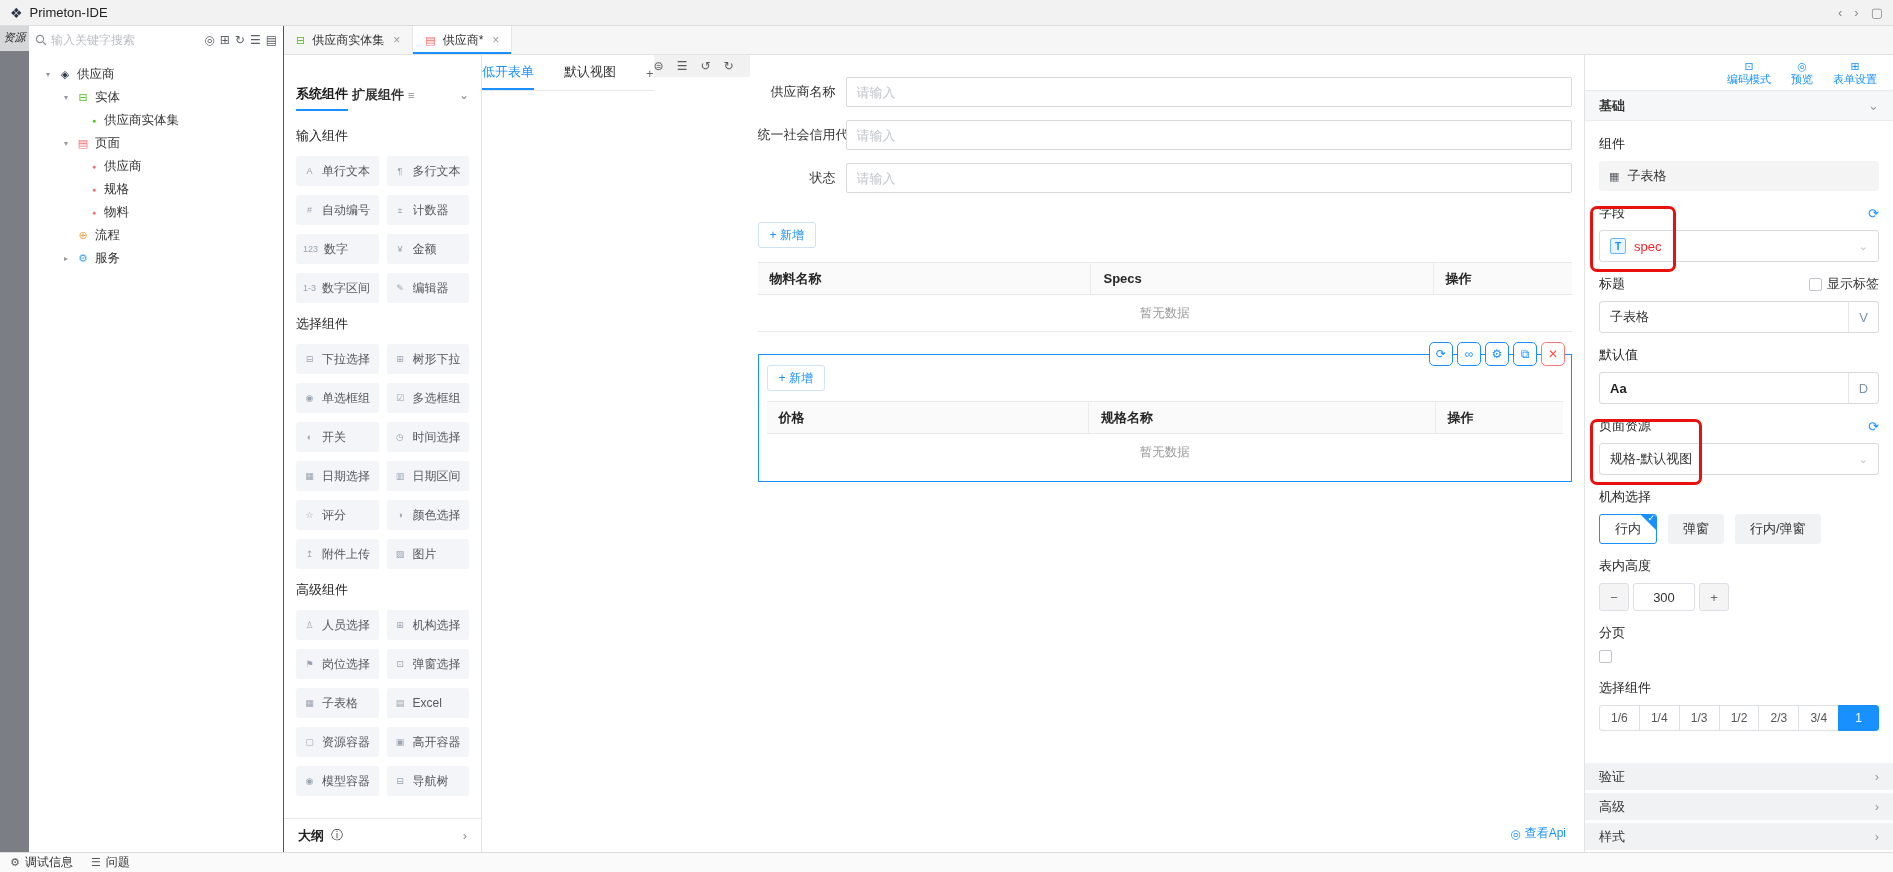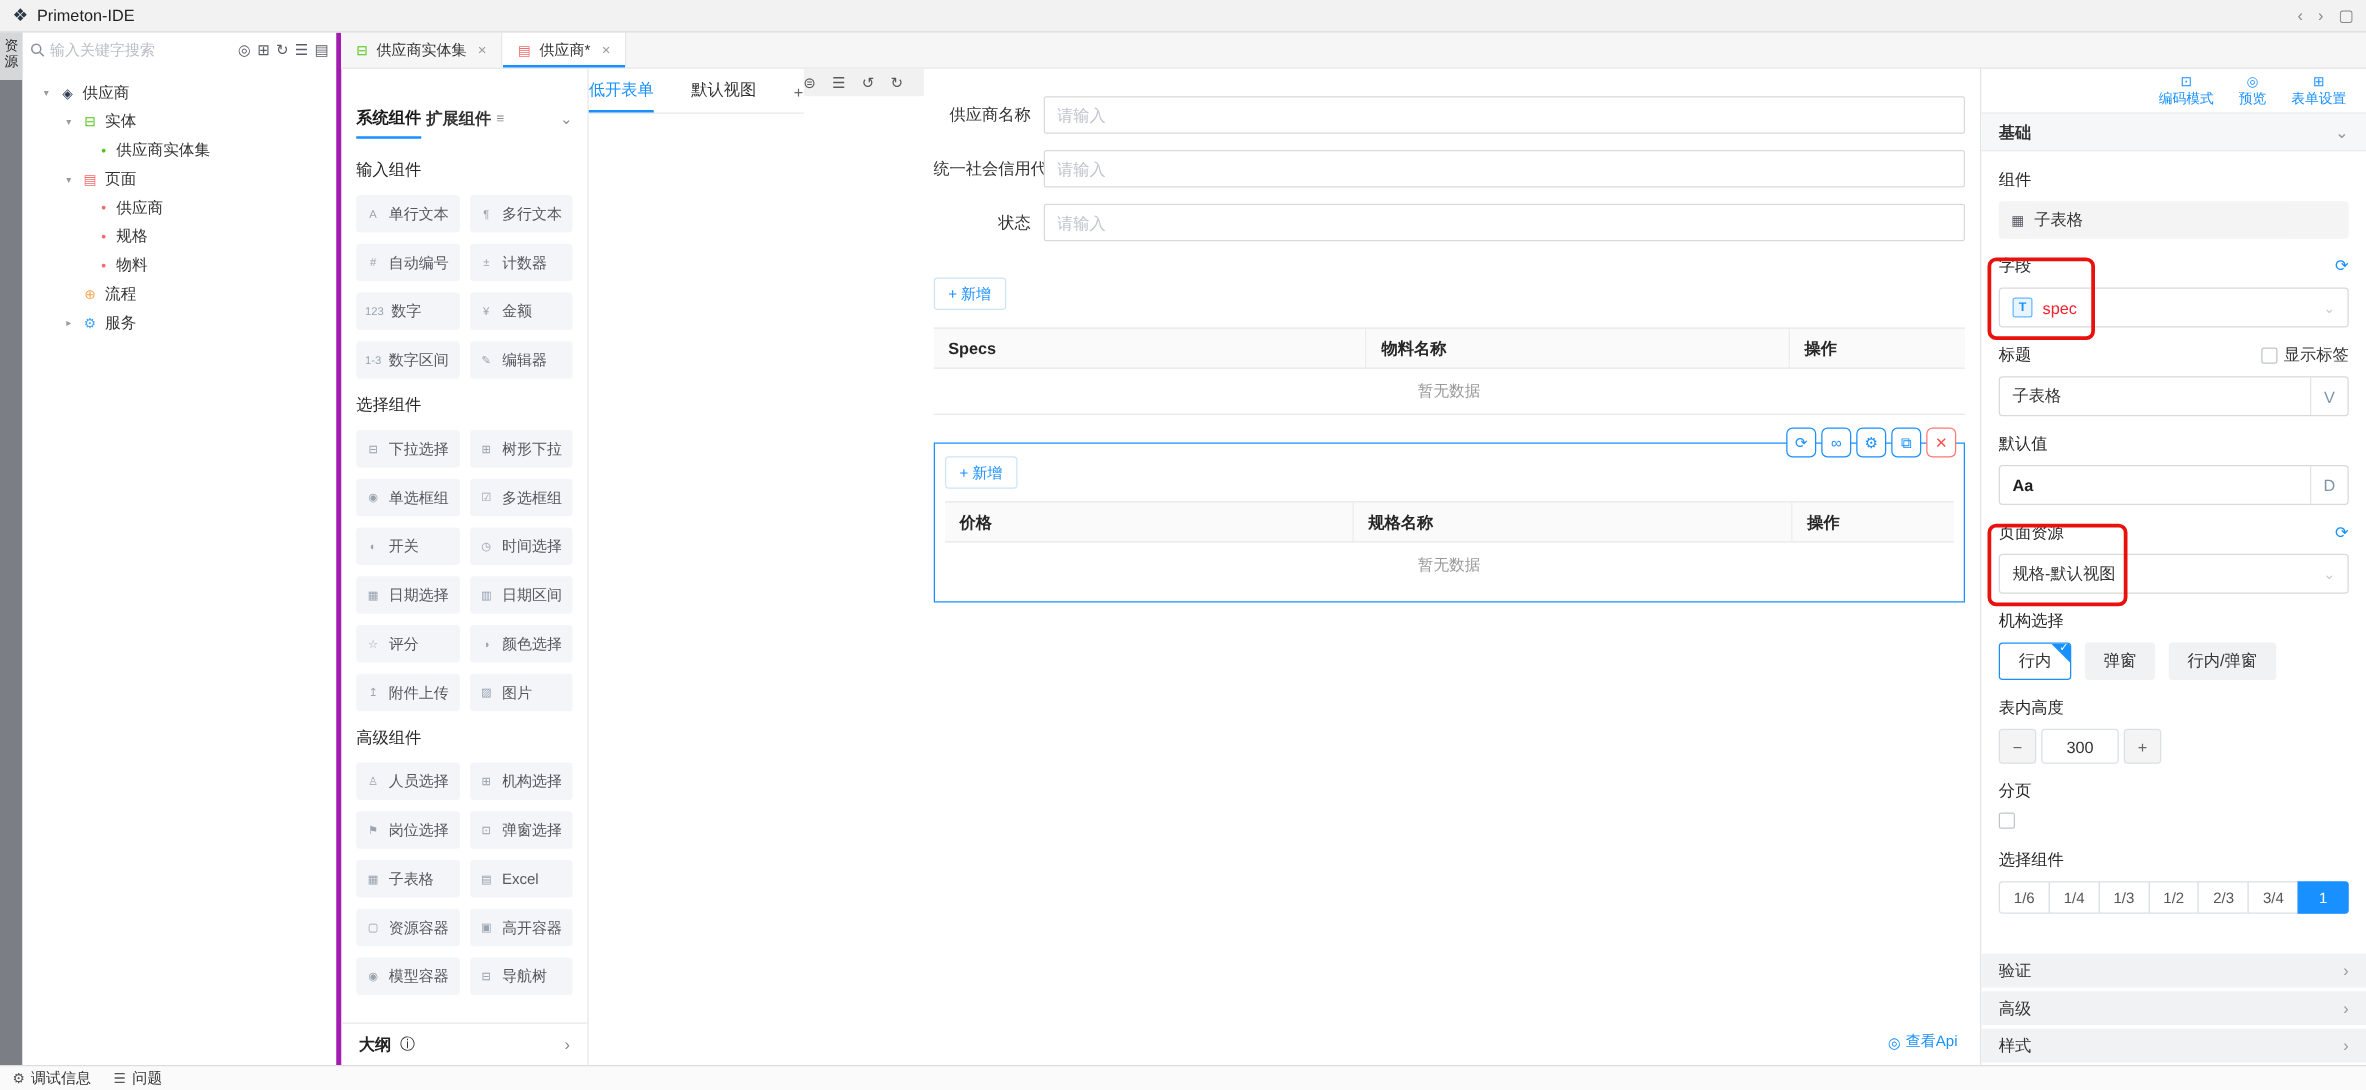--- a/index.html
+++ b/index.html
@@ -9,26 +9,26 @@
   
   .titlebar { height:26px; background:#f2f2f2; border-bottom:1px solid #ddd;
     display:flex; align-items:center; padding:0 10px; position:relative; }
   .logo { color:#2b3646; font-size:14px; margin-right:7px; }
   .apptitle { font-size:13px; color:#222; }
   .winctl { position:absolute; right:10px; display:flex; gap:12px; color:#888; font-size:13px; }
 
   .mainrow { display:flex; height:826px; }
 
   
-  .activity { width:18px; background:#7b7e84; display:flex; flex-direction:column; }
+  .activity { width:29px; background:#7b7e84; display:flex; flex-direction:column;font-style:italic; }
   .activity .tab { background:#d6d7d9; color:#222; font-size:11px; line-height:13px;
     text-align:center; padding:5px 0 7px; }
 
   
-  .explorer { width:255px; background:#fff; border-right:4px solid #a21caf; display:flex; flex-direction:column; }
+  .explorer { width:255px; background:#fff; border-right:1px solid #a21caf; display:flex; flex-direction:column; }
   .searchrow { height:27px; display:flex; align-items:center; padding:0 6px; gap:4px; }
   .searchrow svg { flex:none; }
   .searchrow input { flex:1; border:none; outline:none; font-size:12px; color:#333; min-width:0; }
   .searchrow input::placeholder { color:#b9bdc4; }
   .exp-icons { display:flex; gap:5px; color:#5a5e66; font-size:12px; }
   .exp-icons span { cursor:pointer; }
   .tree { padding-top:10px; font-size:12.5px; }
   .trow { height:23px; display:flex; align-items:center; gap:5px; color:#333; cursor:pointer; }
   .caret { width:10px; font-size:8px; color:#999; text-align:center; flex:none; }
   .ticon { width:14px; text-align:center; font-size:11px; flex:none; }
@@ -438,22 +438,22 @@
             <input class="finput" placeholder="请输入" style="">
           </div>
           <div class="frow">
             <span class="flabel">状态</span>
             <input class="finput" placeholder="请输入" style="">
           </div>
 
           <div class="addbtn">+ 新增</div>
           <div class="dtable">
             <div class="thead">
+              <div class="th c1">物料名称</div>
               <div class="th c2">Specs</div>
-              <div class="th c1">物料名称</div>
               <div class="th c3">操作</div>
             </div>
             <div class="tempty">暂无数据</div>
           </div>
 
           <div class="selblock">
             <div class="floattools">
               <div class="ftbtn">⟳</div>
               <div class="ftbtn">∞</div>
               <div class="ftbtn">⚙</div>

